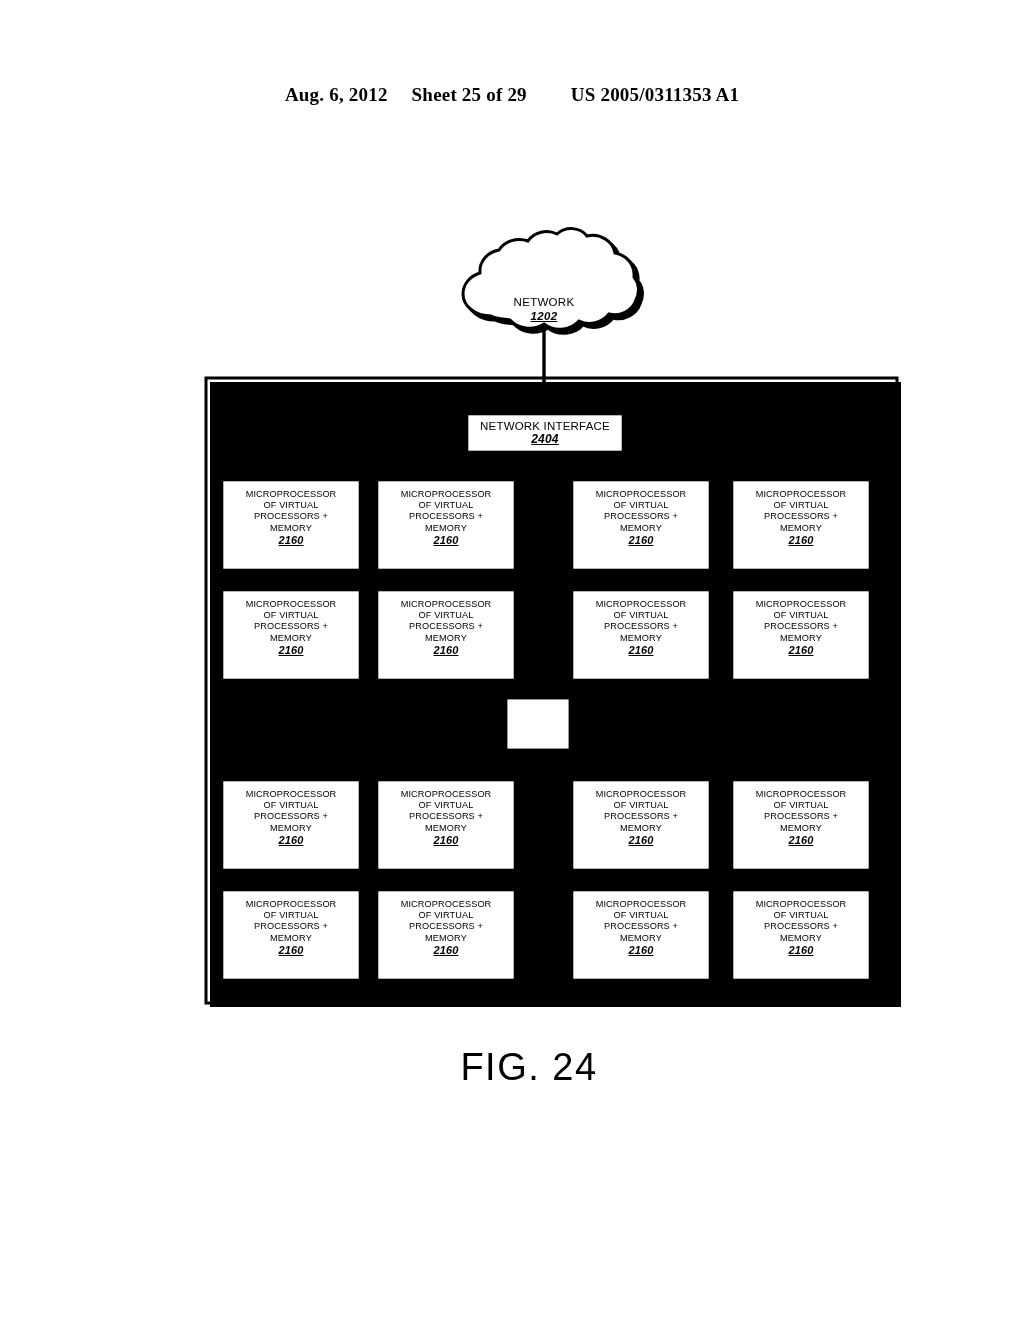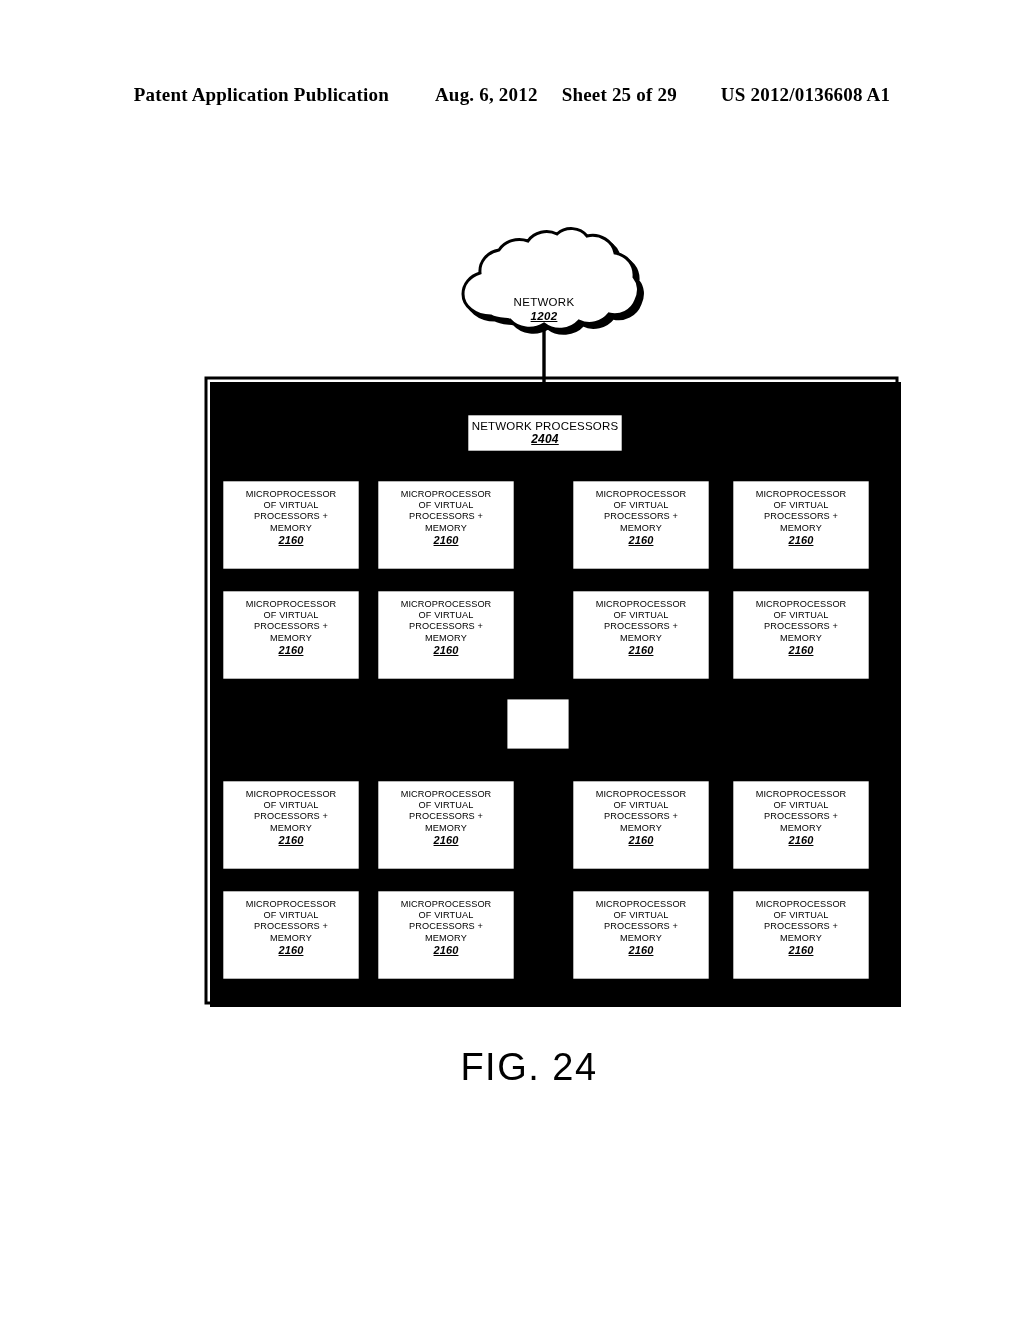--- a/index.html
+++ b/index.html
@@ -107,24 +107,23 @@
     font-size: 9.2px;
     letter-spacing: 0.1px;
     line-height: 1.22;
   }
   .mp-label .ref { font-size: 11px; margin-top: 0px; }
 </style>
 </head>
 <body>
 
 <div class="page-header">
-  <span class="hdr-pub">Patent Application Publication</span>
   <span class="hdr-date">Aug. 6, 2012</span>
   <span class="hdr-sheet">Sheet 25 of 29</span>
-  <span class="hdr-num">US 2012/0136608 A1</span>
+  <span class="hdr-num">US 2005/0311353 A1</span>
 </div>
 
 <div id="diagram">
   <svg width="1024" height="1320" viewBox="0 0 1024 1320" xmlns="http://www.w3.org/2000/svg">
 
     <defs>
 
       <path id="cloudPath" d="
         M 452 316
         C 436 316, 424 306, 424 294
@@ -247,21 +246,21 @@
   <div class="node-label cloud-label" style="left:425px; top:296px; width:160px;">
     <div>NETWORK</div>
     <div><span class="ref">1202</span></div>
   </div>
 
   <div class="chip-title" style="left:592px; top:385px;">
     <span>MULTI-CORE SYSTEM-ON-CHIP</span><span class="ref">2400</span>
   </div>
 
   <div class="node-label ni-label" style="left:428px; top:420px; width:156px;">
-    <div>NETWORK PROCESSORS</div>
+    <div>NETWORK INTERFACE</div>
     <div><span class="ref">2404</span></div>
   </div>
 
   <div class="node-label noc-label" style="left:467px; top:674px; width:64px;">
     <div>NOC</div>
     <div><span class="ref">1530</span></div>
   </div>
 
   <div id="mp-labels">
       <div class="node-label mp-label" style="left: 183px; top: 489px; width: 138px;">

